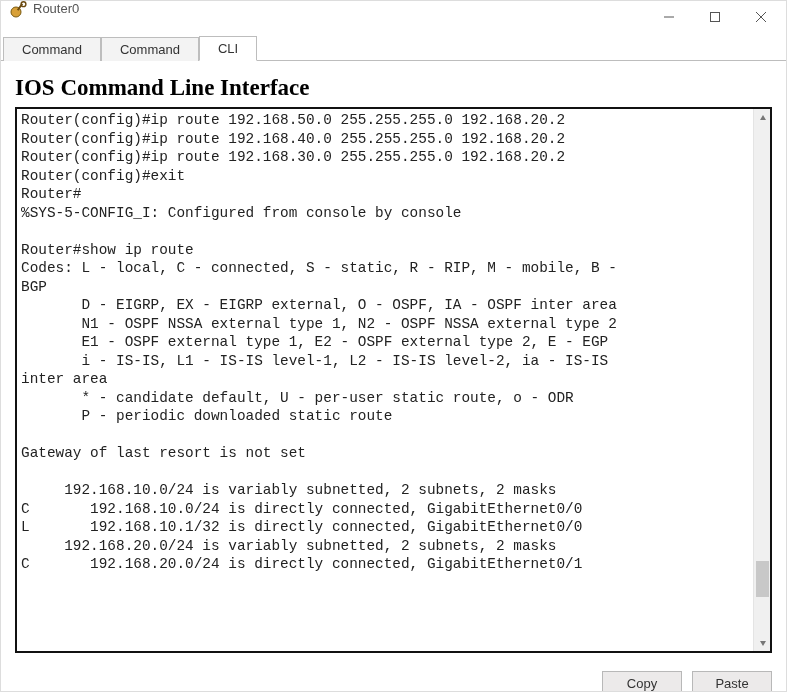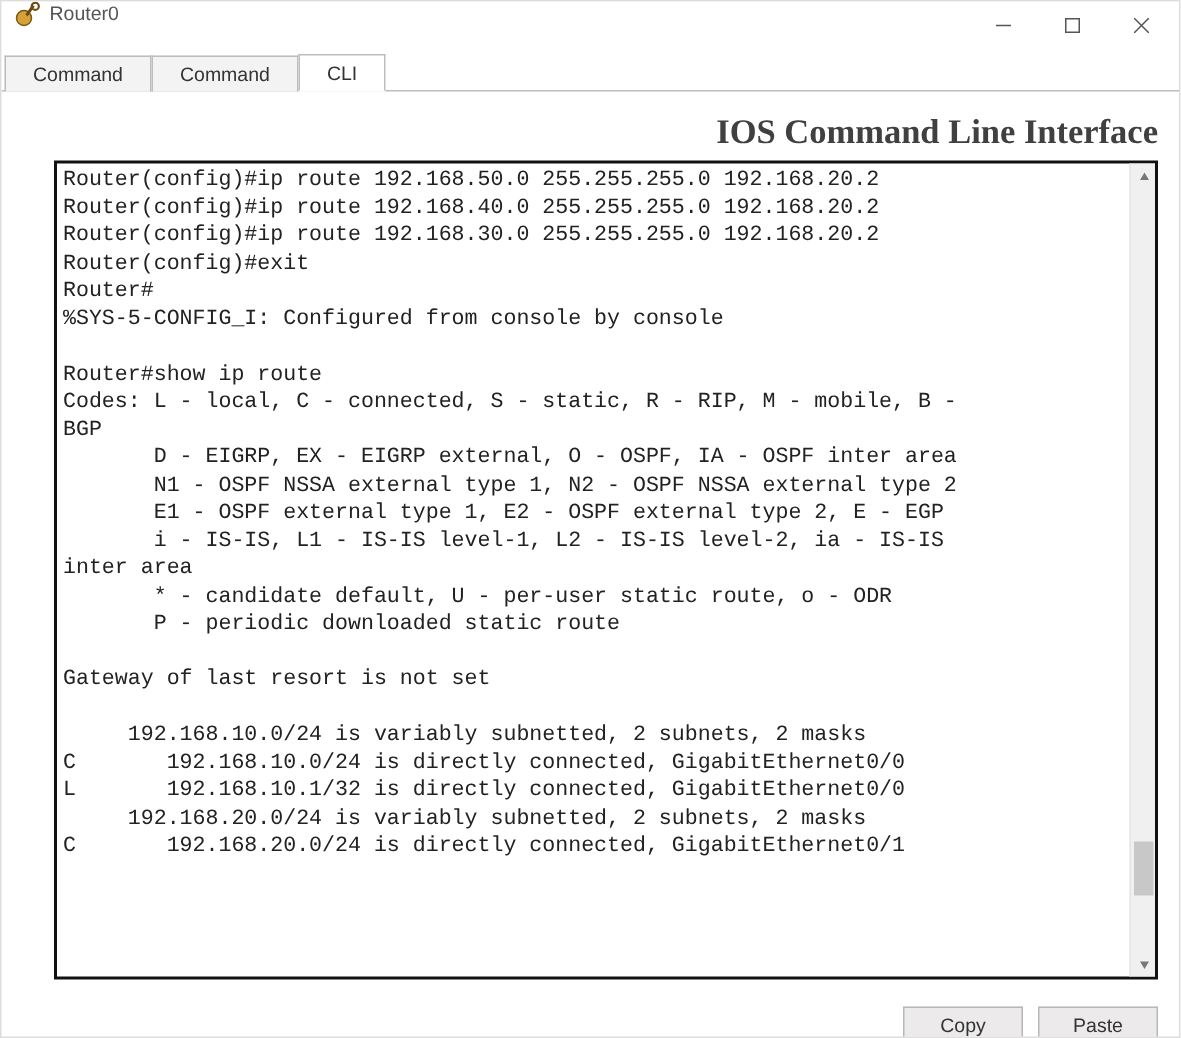--- a/index.html
+++ b/index.html
@@ -62,32 +62,31 @@
   .tab.active {
     background: #fff;
     border-bottom: 1px solid #fff;
     z-index: 2;
     text-align: right;
   }
   .content {
     padding: 8px 14px 10px 14px;
   }
   .cli-heading {
-    text-align: right;
+    text-align: left;
     font-family: Georgia, "Times New Roman", serif;
     font-weight: bold;
     font-size: 23px;
-    color: #404040;
+    color: #000000;
     margin: 6px 0 6px 0;
   }
   .terminal-wrap {
     display: flex;
     border: 2px solid #111;
     height: 546px;
-    margin-left: 21px;
   }
   .terminal {
     flex: 1;
     padding: 2px 4px;
     font-family: "Courier New", monospace;
     font-size: 14.4px;
     line-height: 18.5px;
     color: #222;
     white-space: pre;
     overflow: hidden;

